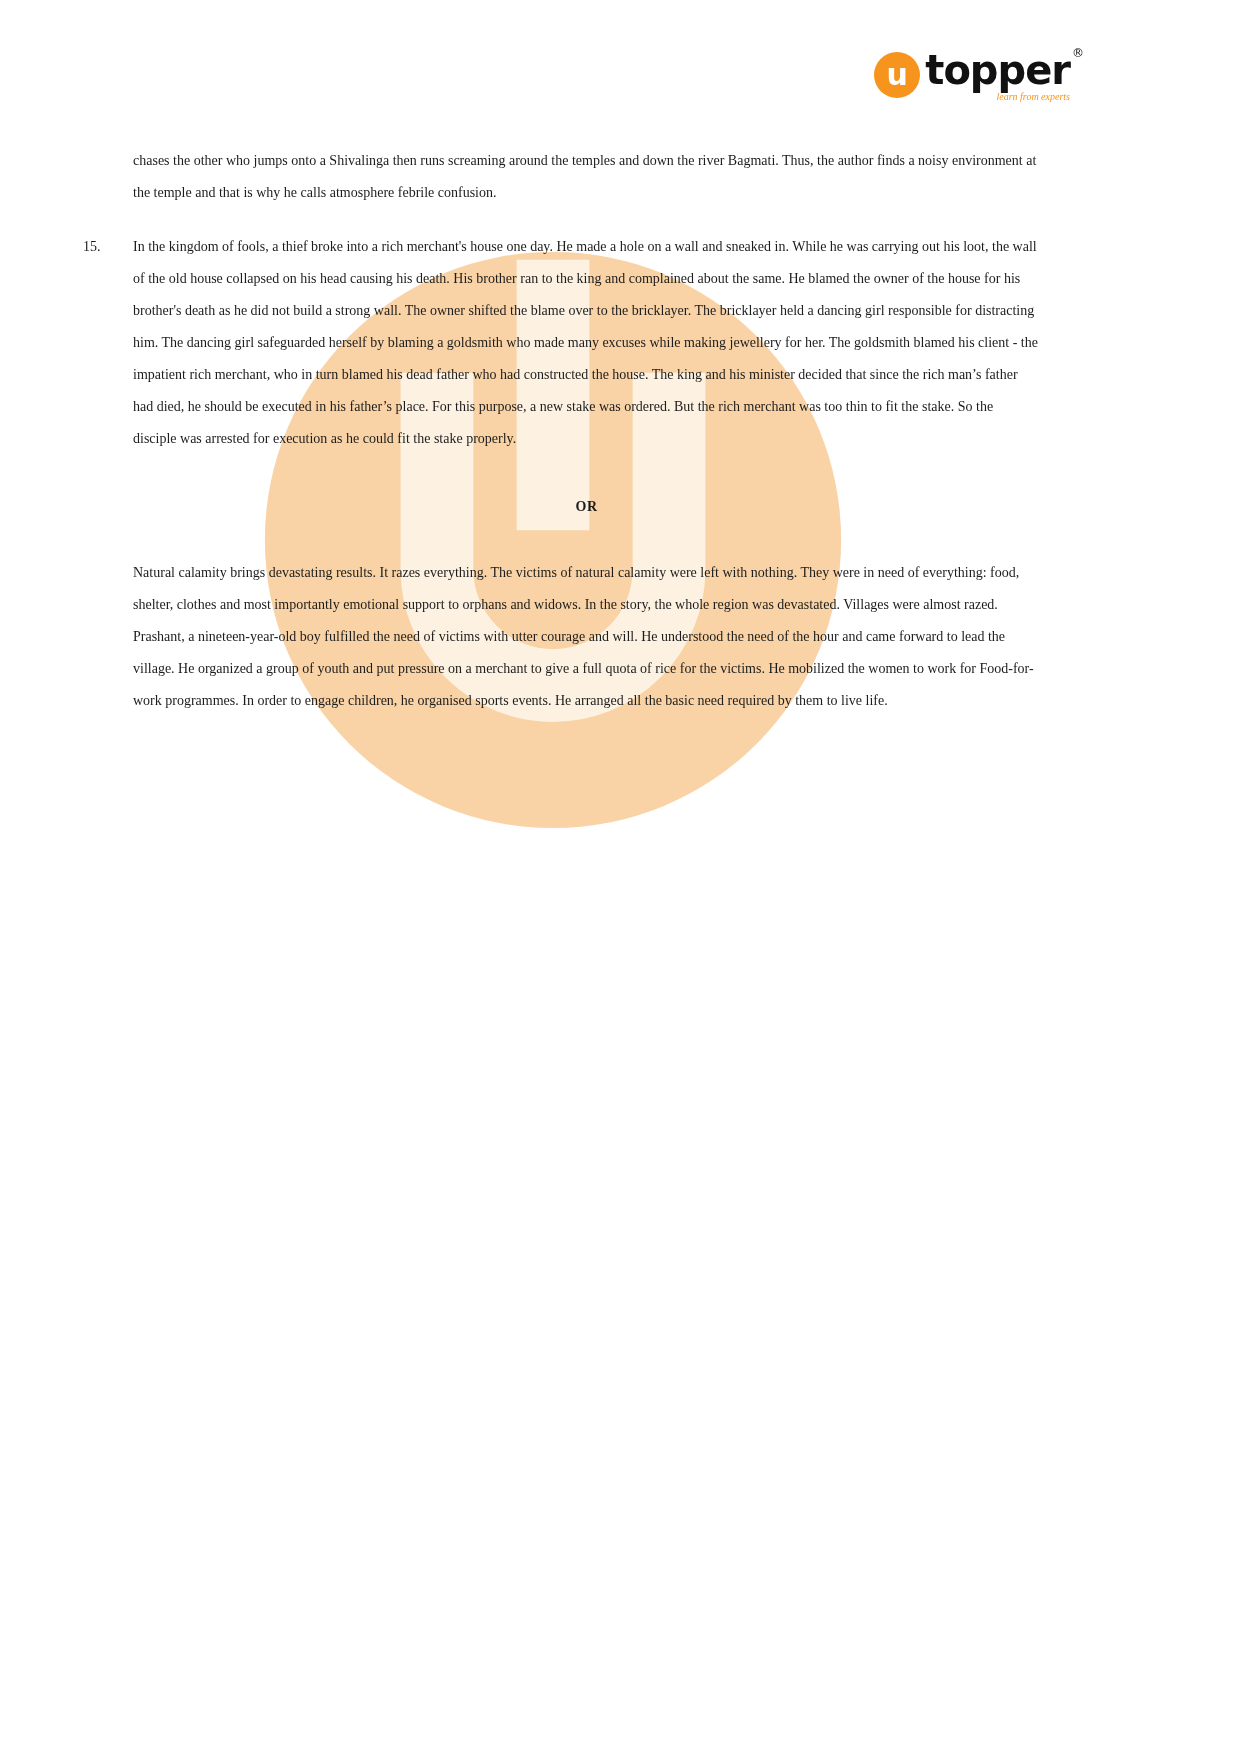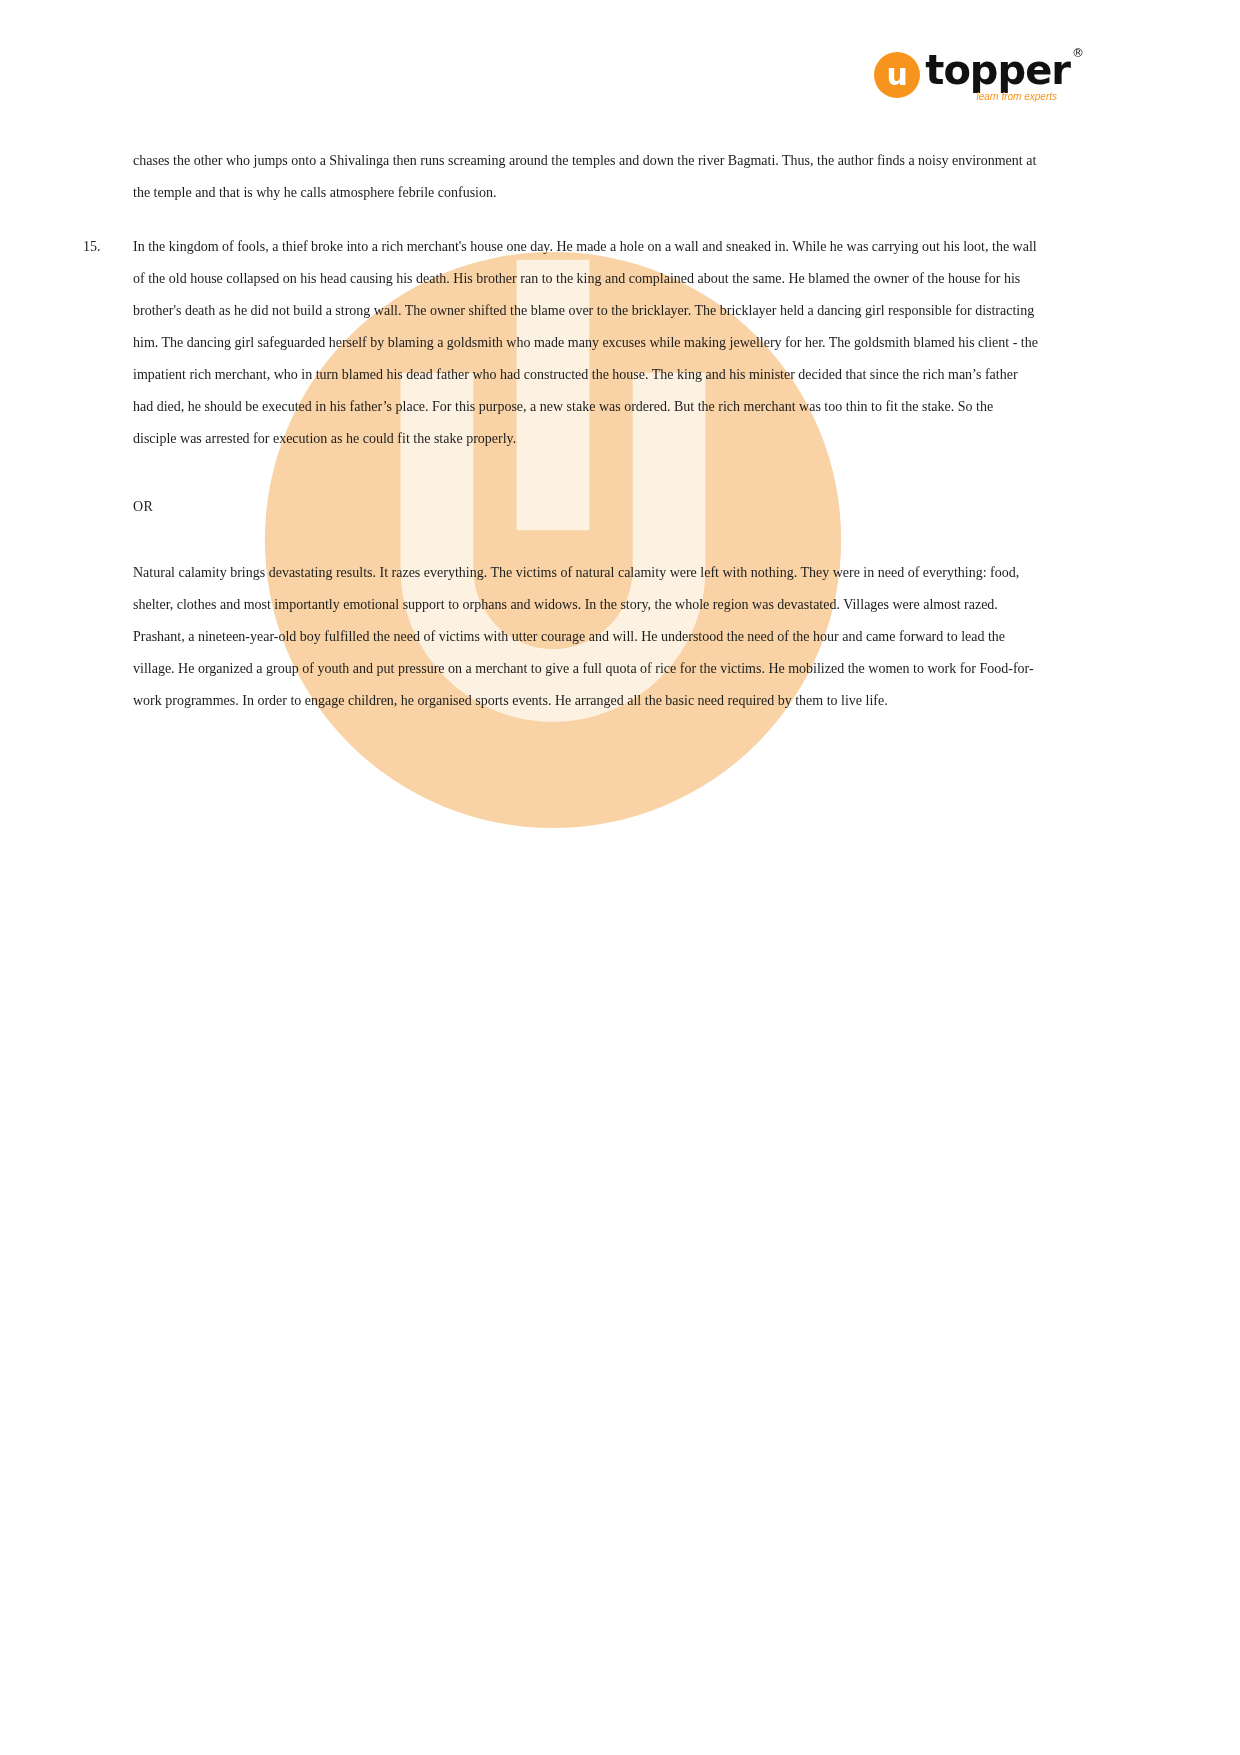--- a/index.html
+++ b/index.html
@@ -62,23 +62,23 @@
   .logo-reg {
     position: absolute;
     top: -2px;
     right: -14px;
     font-family: "DejaVu Sans", sans-serif;
     font-size: 12px;
     color: #111111;
   }
   .logo-tagline {
     position: absolute;
-    right: 13px;
+    right: 0;
     bottom: -10px;
-    font-family: Liberation Sans, sans-serif;
+    font-family: Liberation Serif, serif;
     font-style: italic;
     font-size: 10px;
     color: #F7941D;
     white-space: nowrap;
   }
 
   
   .content {
     position: relative;
     z-index: 1;
@@ -89,21 +89,22 @@
   .para { margin-bottom: 22px; text-align: left; }
   .numbered-item { position: relative; margin-bottom: 22px; }
   .item-number {
     position: absolute;
     left: -50px;
     top: 0;
     width: 44px;
     text-align: left;
   }
   .or-heading {
-    font-weight: normal;
+    text-align: center;
+    font-weight: bold;
     margin: 36px 0 34px 0;
     letter-spacing: 0.5px;
   }
 </style>
 </head>
 <body>
 
 <div class="page">
 
   <div class="watermark">

